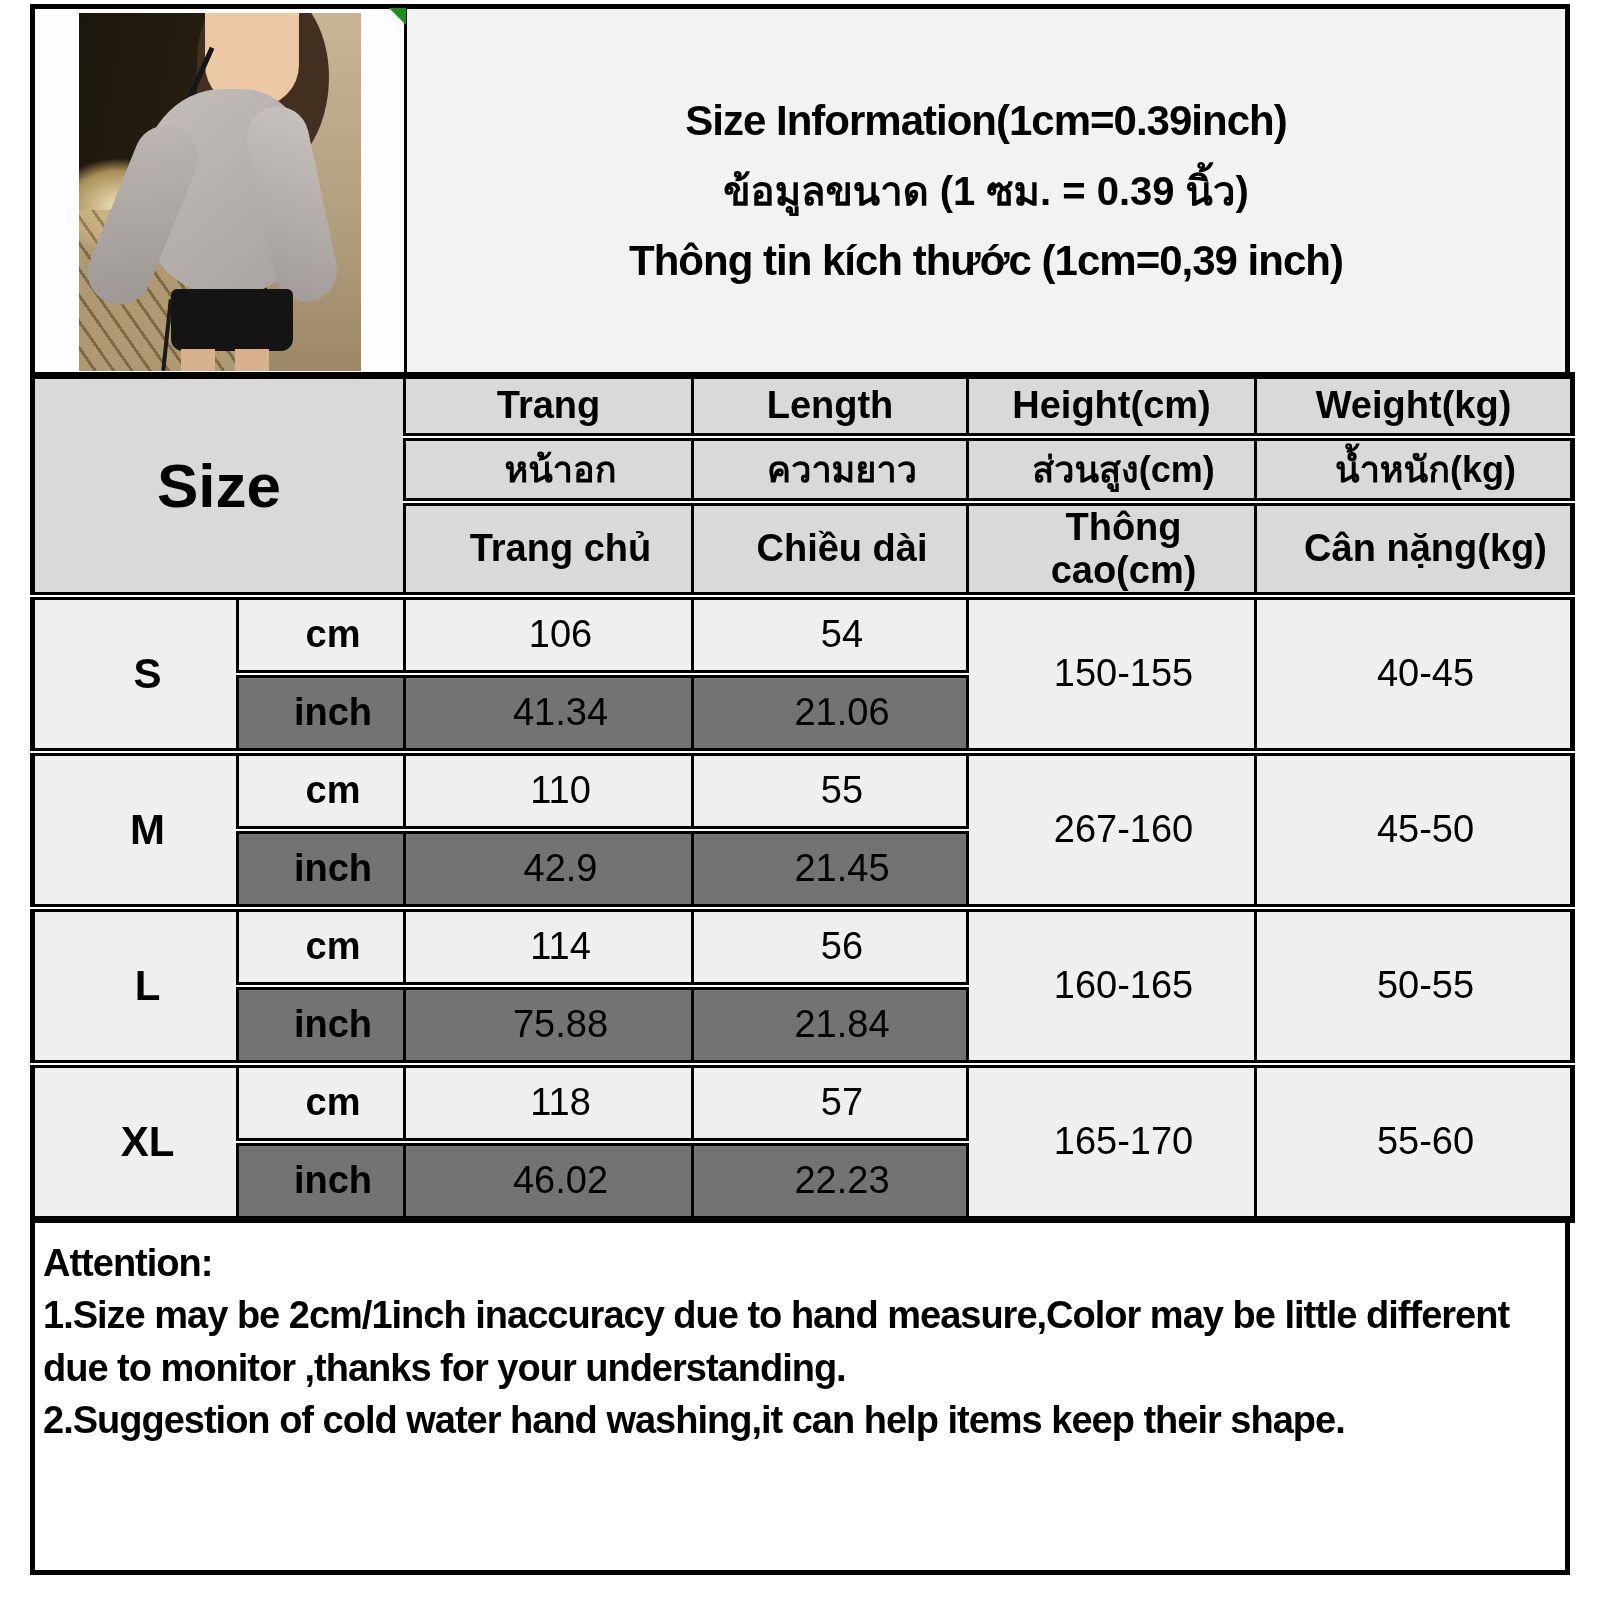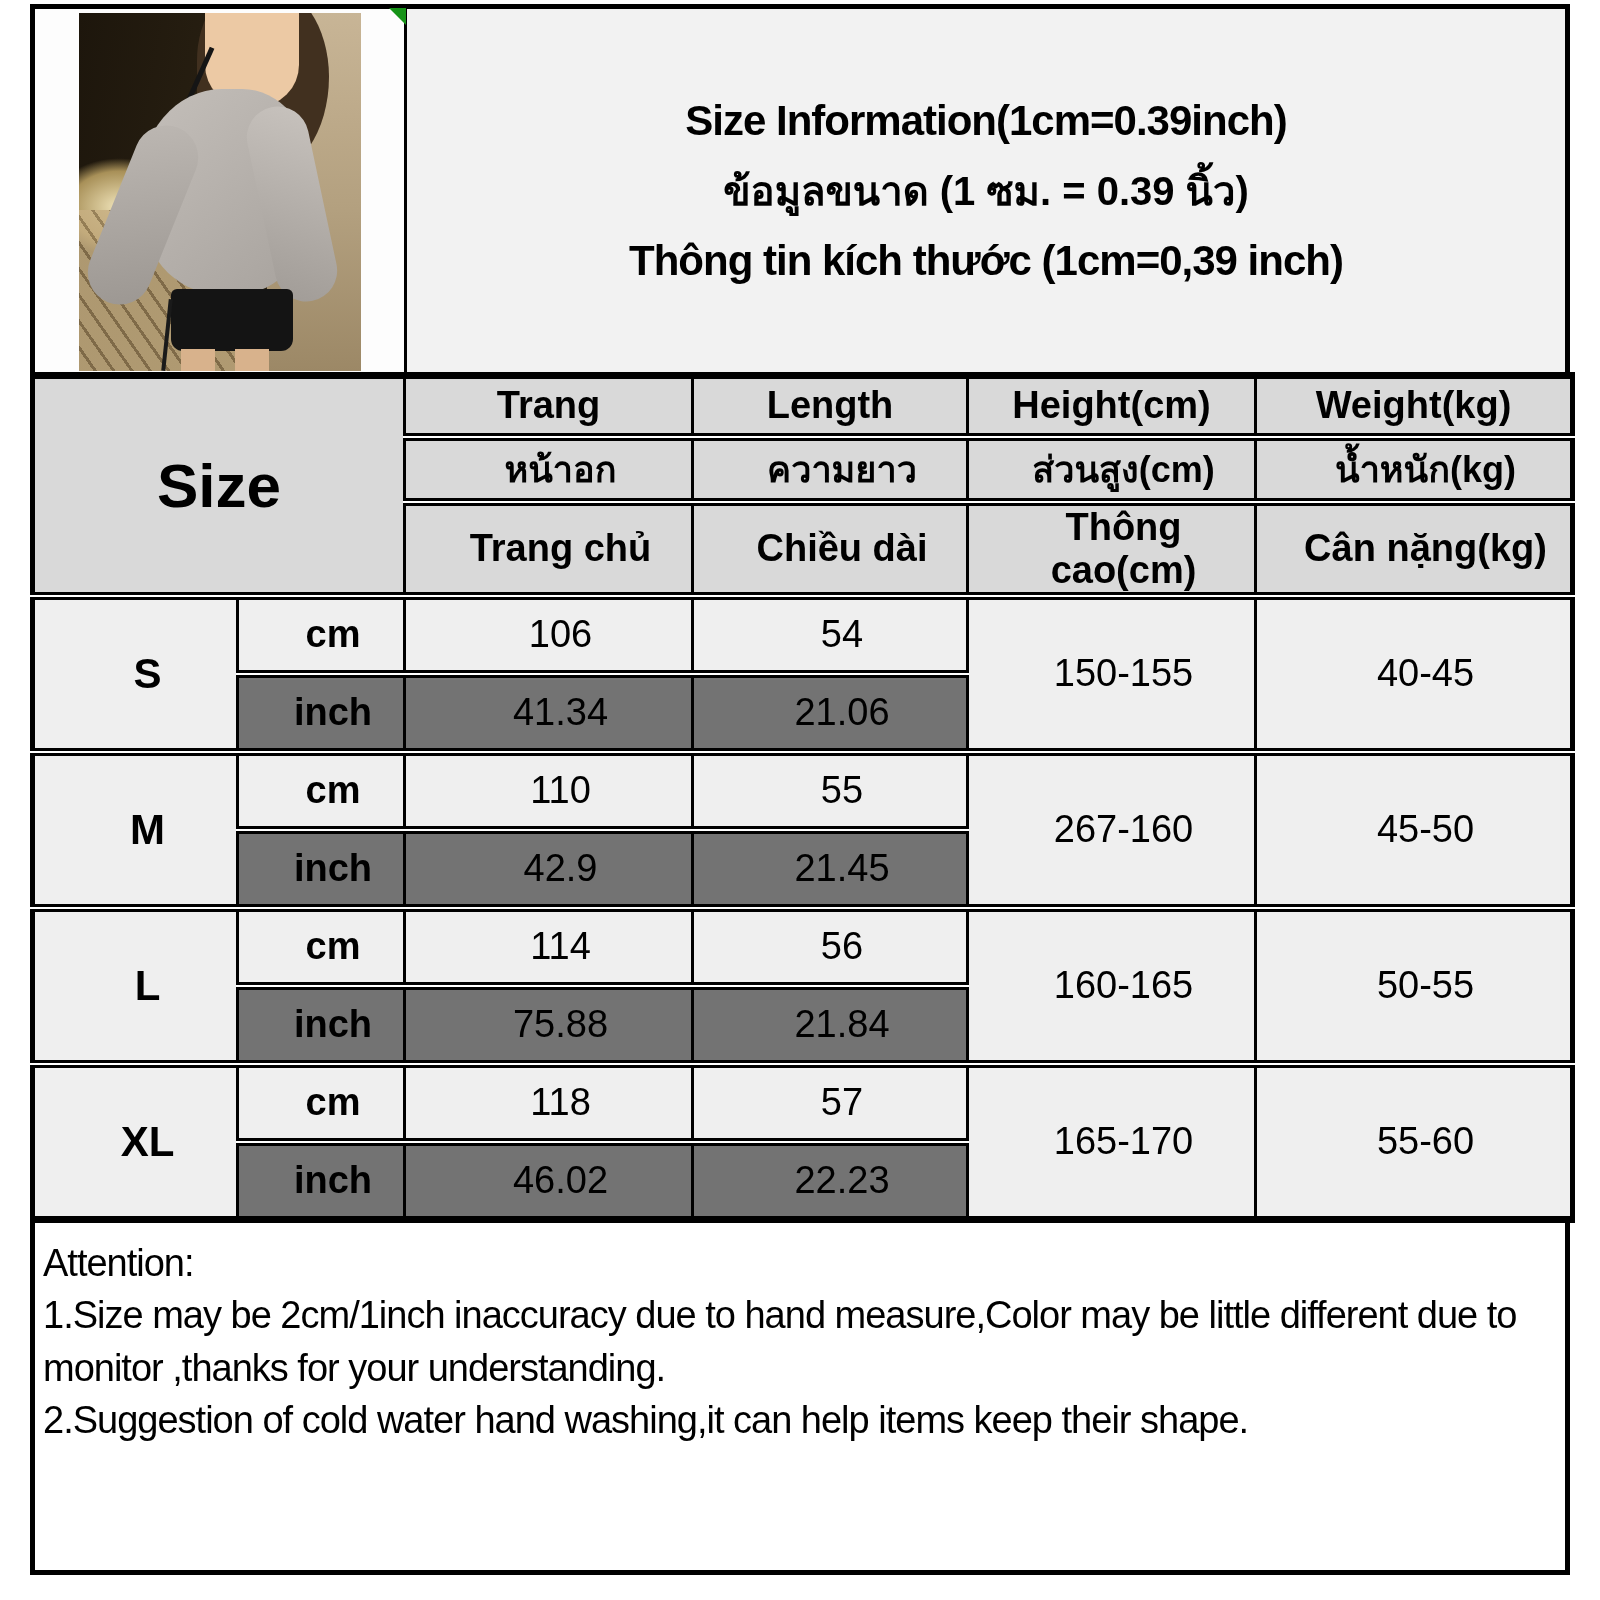--- a/index.html
+++ b/index.html
@@ -113,21 +113,21 @@
   .attention {
     border: 5px solid #000;
     border-top: none;
     min-height: 352px;
     background: #fff;
     padding: 14px 10px 10px 8px;
     font-size: 38px;
     line-height: 1.38;
     letter-spacing: -1px;
   }
-  .attention p { margin: 0; }
+  .attention p { margin: 0; font-weight: bold; }
 </style>
 </head>
 <body>
 
 <div class="sheet">
 
   <div class="top-section">
     <div class="photo-cell">
       <div class="photo">
         <div class="ph-wall"></div>

